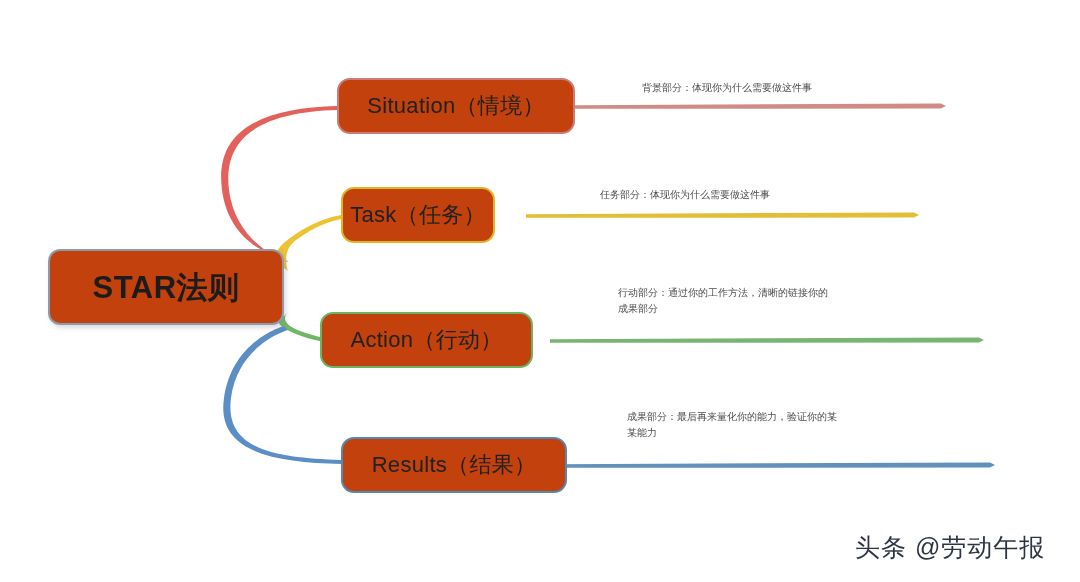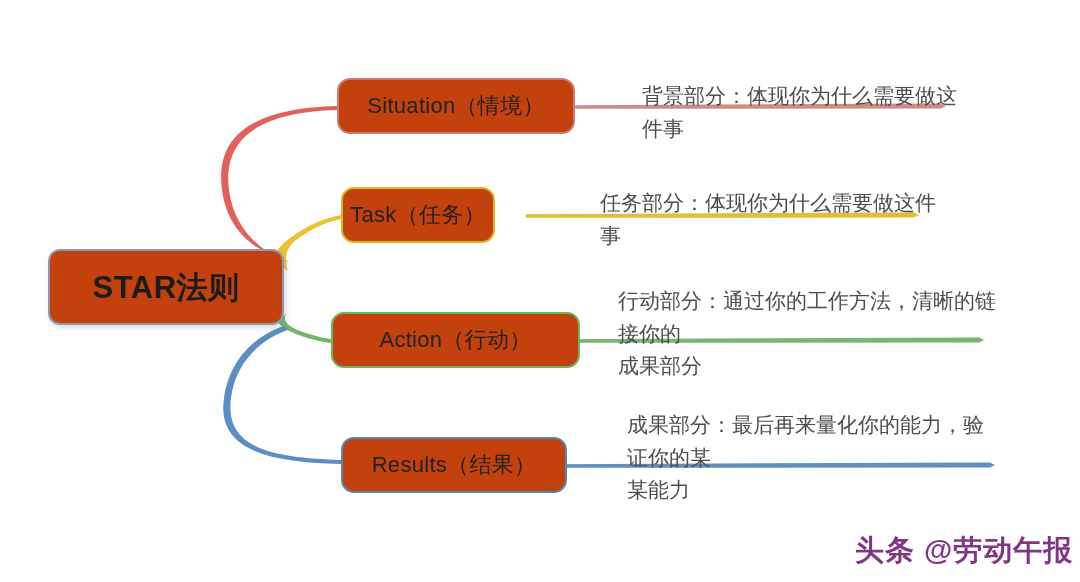--- a/index.html
+++ b/index.html
@@ -71,34 +71,34 @@
     width: 238px;
     border-color: #cc7b77;
   }
   #node-task {
     left: 341px;
     top: 187px;
     width: 154px;
     border-color: #e0b51f;
   }
   #node-action {
-    left: 331px;
+    left: 320px;
     top: 312px;
-    width: 249px;
+    width: 213px;
     border-color: #6ab562;
   }
   #node-results {
     left: 341px;
     top: 437px;
     width: 226px;
     border-color: #5587b5;
   }
   .desc {
     position: absolute;
-    font-size: 21px;
+    font-size: 10px;
     line-height: 1.55;
     color: #4d4d4d;
     white-space: pre-line;
   }
   #desc-situation {
     left: 642px;
     top: 80px;
     width: 330px;
   }
   #desc-task {
@@ -113,23 +113,23 @@
   }
   #desc-results {
     left: 627px;
     top: 409px;
     width: 375px;
   }
   #watermark {
     position: absolute;
     left: 855px;
     top: 531px;
-    font-size: 29px;
-    font-weight: bold;
-    color: #701a75;
+    font-size: 25px;
+    font-weight: normal;
+    color: #0f172a;
     letter-spacing: 1px;
     text-shadow: 1px 1px 0 rgba(255,255,255,0.9);
     opacity: 0.88;
   }
 </style>
 </head>
 <body>
 
 <div id="canvas">
 

